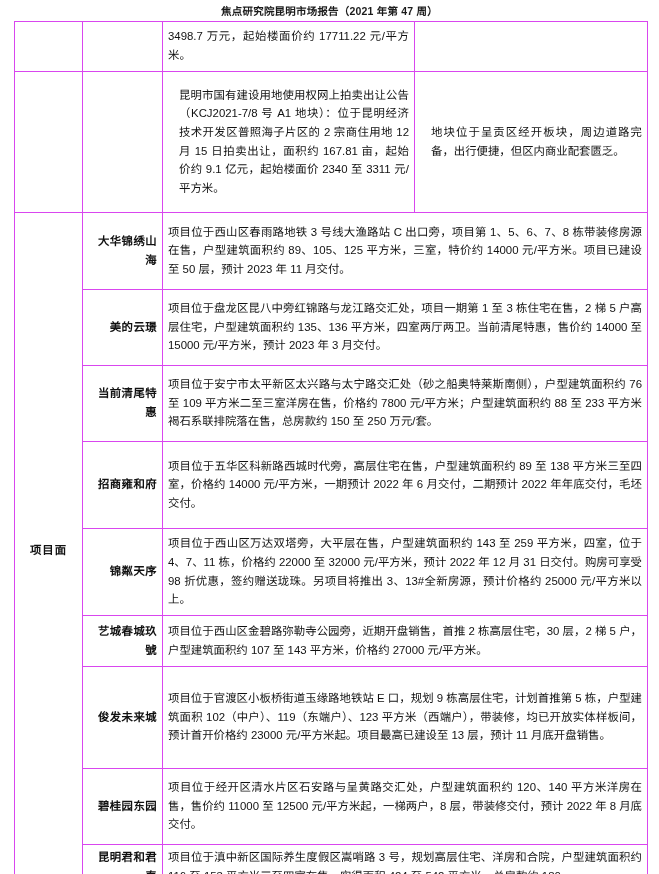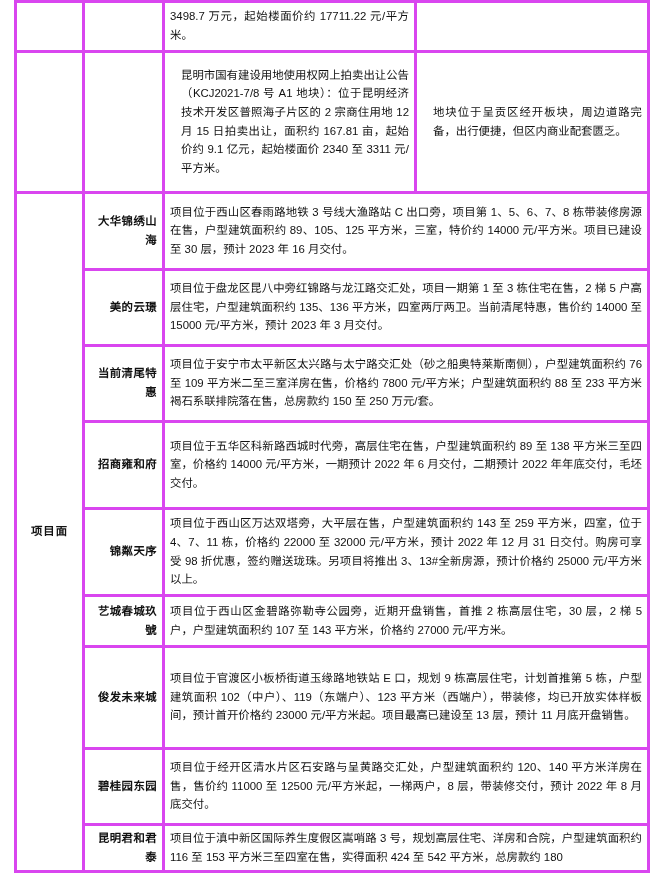--- a/index.html
+++ b/index.html
@@ -40,21 +40,21 @@
     padding: 0 12px 0 14px;
   }
 
   table.report {
     width: 633px;
     border-collapse: collapse;
     table-layout: fixed;
   }
 
   table.report td {
-    border: 3px solid #d946ef;
+    border: 1px solid #d946ef;
     vertical-align: middle;
     padding: 3px 5px 4px 5px;
     font-size: 11.4px;
     line-height: 1.63;
     color: #111111;
     word-break: break-all;
     overflow: hidden;
   }
 
   
@@ -105,20 +105,23 @@
   tr.r-h87  td { height: 87px; }
   tr.r-h51  td { height: 51px; }
   tr.r-h102 td { height: 102px; }
   tr.r-h41  td { height: 41px; }
 </style>
 </head>
 <body>
 
 <div class="page">
 
+  <div class="doc-header">
+    <span>焦点研究院昆明市场报告（2021 年第 47 周）</span>
+  </div>
 
   <div class="table-wrap">
     <table class="report">
       <colgroup>
         <col class="c-section">
         <col class="c-name">
         <col class="c-desc">
         <col class="c-note">
       </colgroup>
       <tbody>
@@ -133,21 +136,21 @@
         <tr class="r-h141">
           <td class="blank-cell"></td>
           <td class="blank-cell"></td>
           <td class="desc-cell">昆明市国有建设用地使用权网上拍卖出让公告（KCJ2021-7/8 号 A1 地块）：位于昆明经济技术开发区普照海子片区的 2 宗商住用地 12 月 15 日拍卖出让，面积约 167.81 亩，起始价约 9.1 亿元，起始楼面价 2340 至 3311 元/平方米。</td>
           <td class="note-cell">地块位于呈贡区经开板块，周边道路完备，出行便捷，但区内商业配套匮乏。</td>
         </tr>
 
         <tr class="r-h77">
           <td class="section-cell" rowspan="9">项目面</td>
           <td class="name-cell">大华锦绣山海</td>
-          <td class="wide-cell" colspan="2">项目位于西山区春雨路地铁 3 号线大渔路站 C 出口旁，项目第 1、5、6、7、8 栋带装修房源在售，户型建筑面积约 89、105、125 平方米，三室，特价约 14000 元/平方米。项目已建设至 30 层，预计 2023 年 16 月交付。</td>
+          <td class="wide-cell" colspan="2">项目位于西山区春雨路地铁 3 号线大渔路站 C 出口旁，项目第 1、5、6、7、8 栋带装修房源在售，户型建筑面积约 89、105、125 平方米，三室，特价约 14000 元/平方米。项目已建设至 50 层，预计 2023 年 11 月交付。</td>
         </tr>
 
         <tr class="r-h76">
           <td class="name-cell">美的云璟</td>
           <td class="wide-cell" colspan="2">项目位于盘龙区昆八中旁红锦路与龙江路交汇处，项目一期第 1 至 3 栋住宅在售，2 梯 5 户高层住宅，户型建筑面积约 135、136 平方米，四室两厅两卫。当前清尾特惠，售价约 14000 至 15000 元/平方米，预计 2023 年 3 月交付。</td>
         </tr>
 
         <tr class="r-h76">
           <td class="name-cell">当前清尾特惠</td>
           <td class="wide-cell" colspan="2">项目位于安宁市太平新区太兴路与太宁路交汇处（砂之船奥特莱斯南侧），户型建筑面积约 76 至 109 平方米二至三室洋房在售，价格约 7800 元/平方米；户型建筑面积约 88 至 233 平方米褐石系联排院落在售，总房款约 150 至 250 万元/套。</td>

